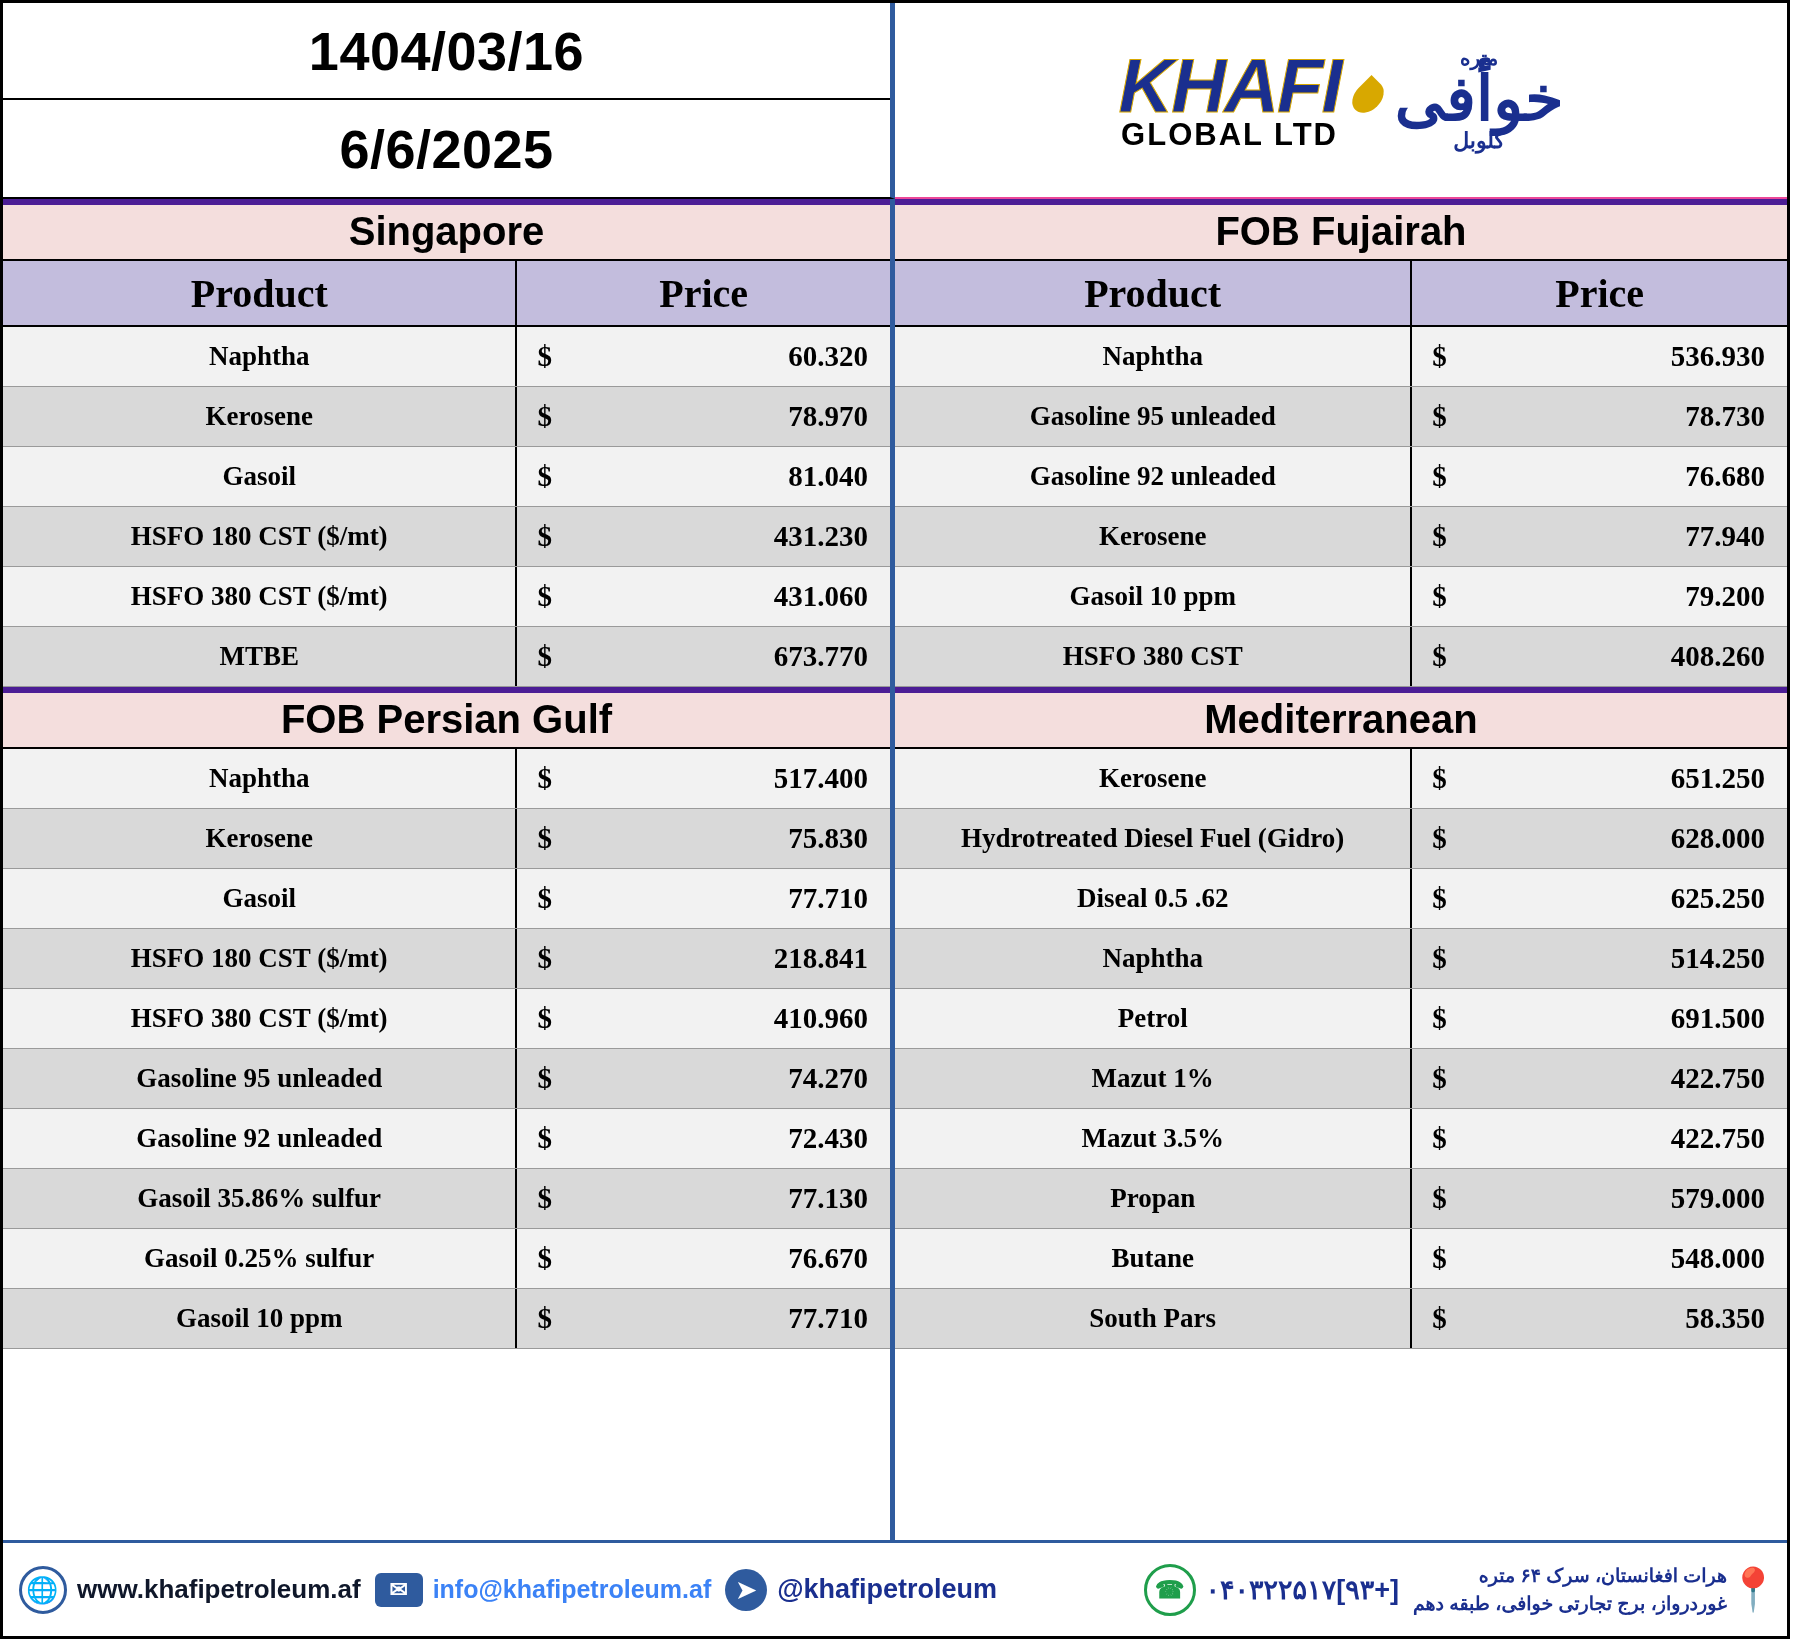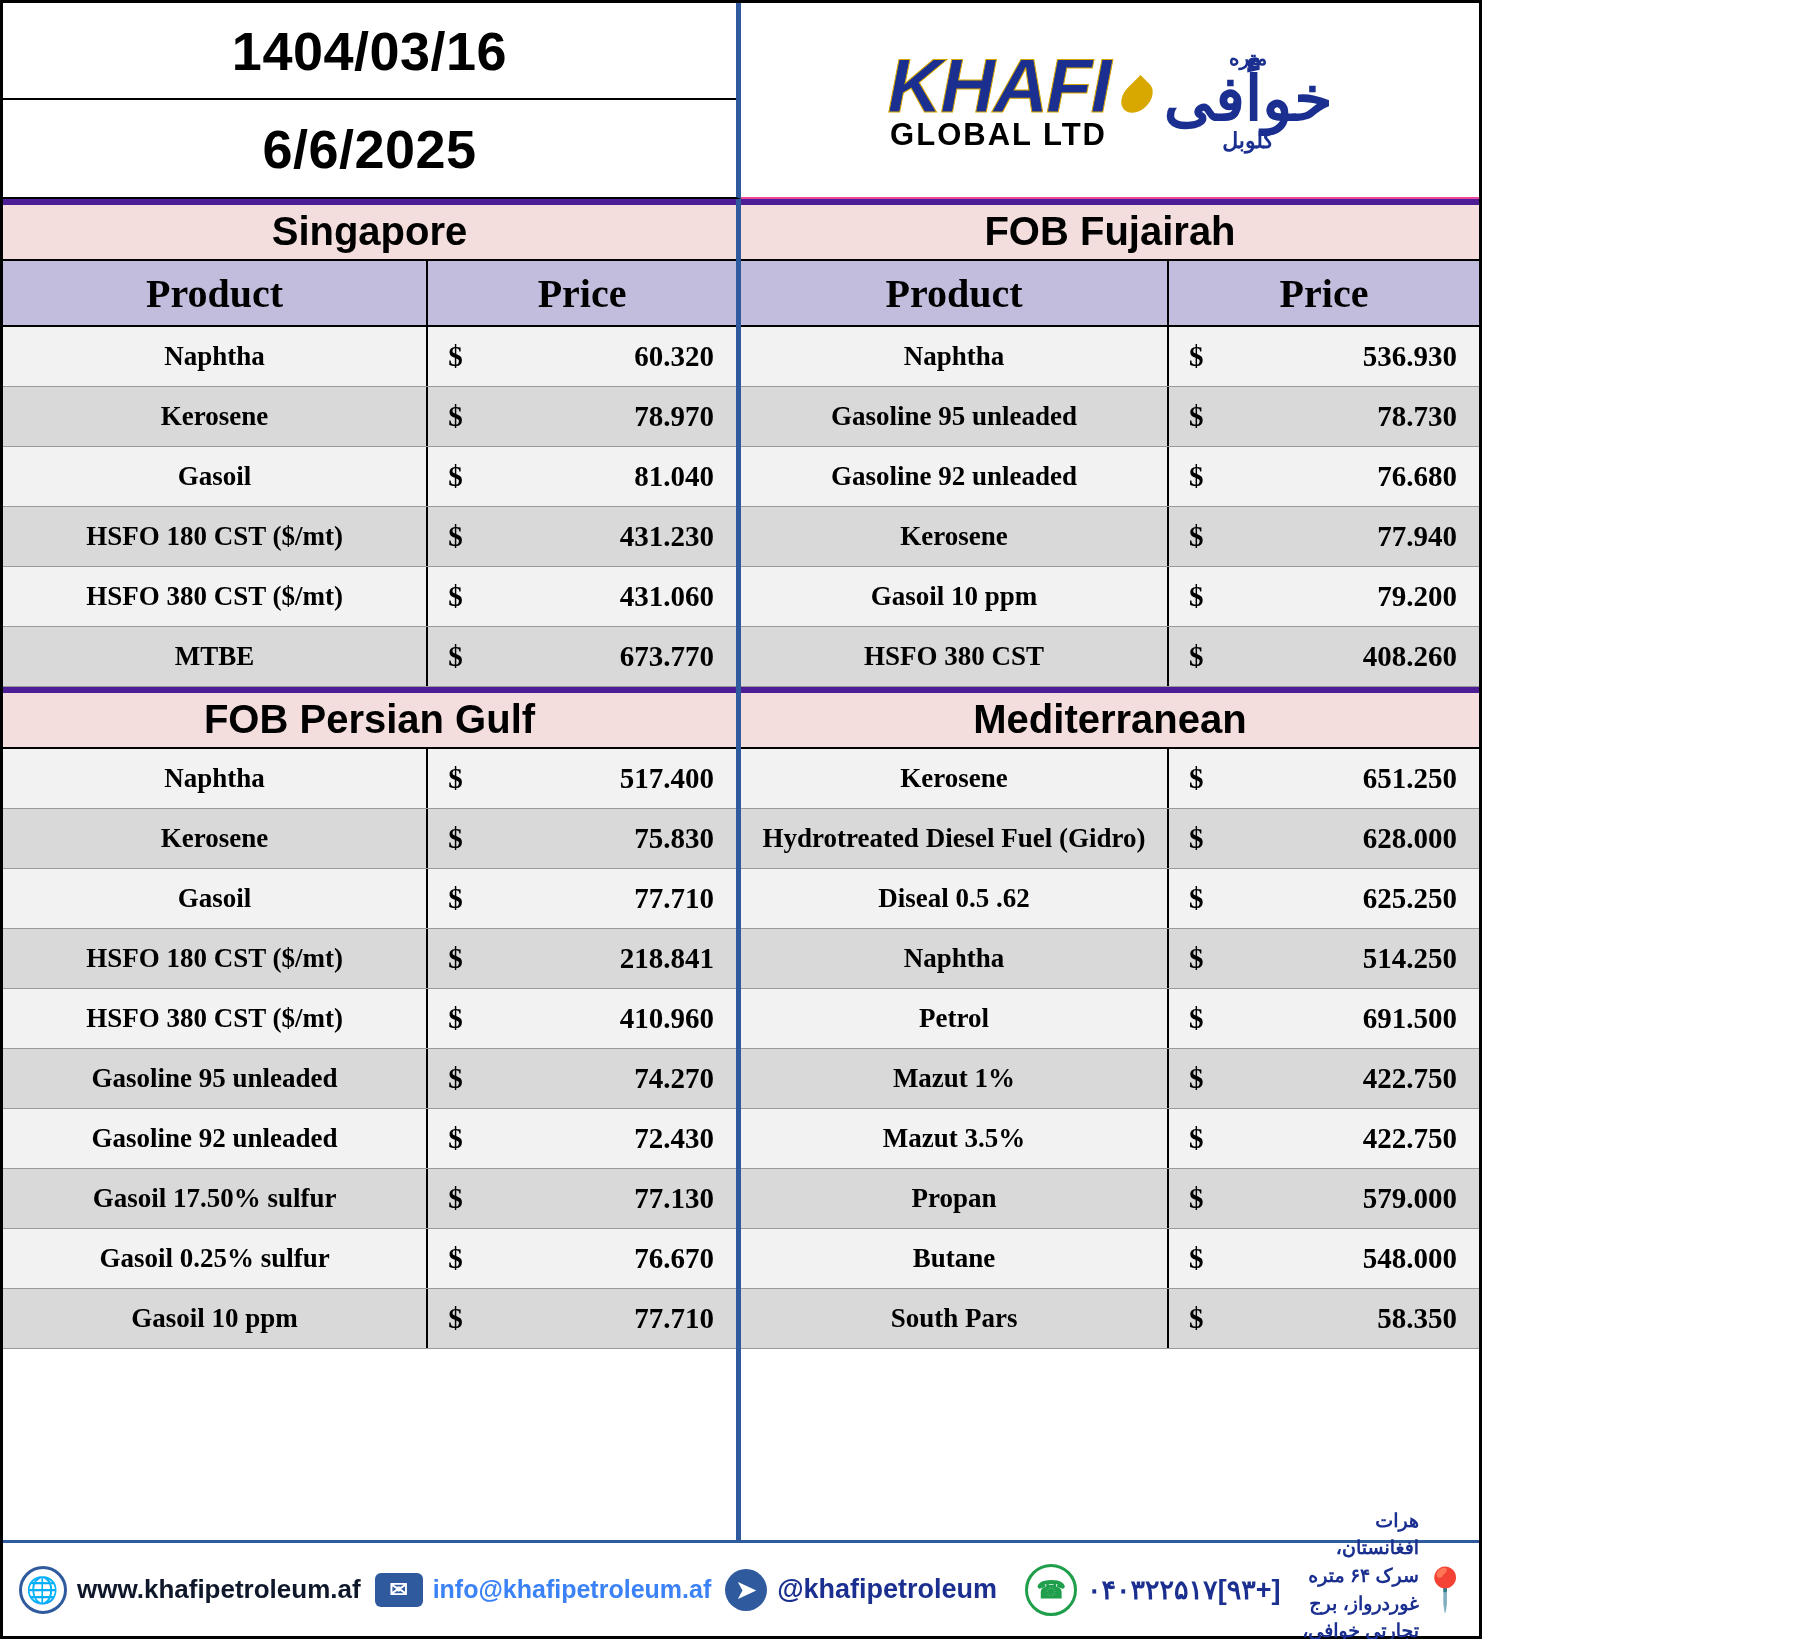--- a/index.html
+++ b/index.html
@@ -8,21 +8,21 @@
     background: #ffffff;
   }
   body {
     width: 1794px;
     height: 1639px;
     font-family: "Liberation Sans", sans-serif;
     color: #000000;
     overflow: hidden;
   }
   .sheet {
-    width: 1482px;
+    width: 1790px;
     height: 1639px;
     box-sizing: border-box;
     display: flex;
     flex-direction: column;
     background: #ffffff;
     border: 3px solid #000000;
   }
   .body-area {
     display: flex;
     flex: 1 1 auto;
@@ -359,21 +359,21 @@
           </div>
         </div>
         <div class="row odd">
           <div class="cell-product">Gasoline 92 unleaded</div>
           <div class="cell-price">
             <span class="cur">$</span>
             <span class="val">72.430</span>
           </div>
         </div>
         <div class="row even">
-          <div class="cell-product">Gasoil 17.50% sulfur</div>
+          <div class="cell-product">Gasoil 35.86% sulfur</div>
           <div class="cell-price">
             <span class="cur">$</span>
             <span class="val">77.130</span>
           </div>
         </div>
         <div class="row odd">
           <div class="cell-product">Gasoil 0.25% sulfur</div>
           <div class="cell-price">
             <span class="cur">$</span>
             <span class="val">76.670</span>

